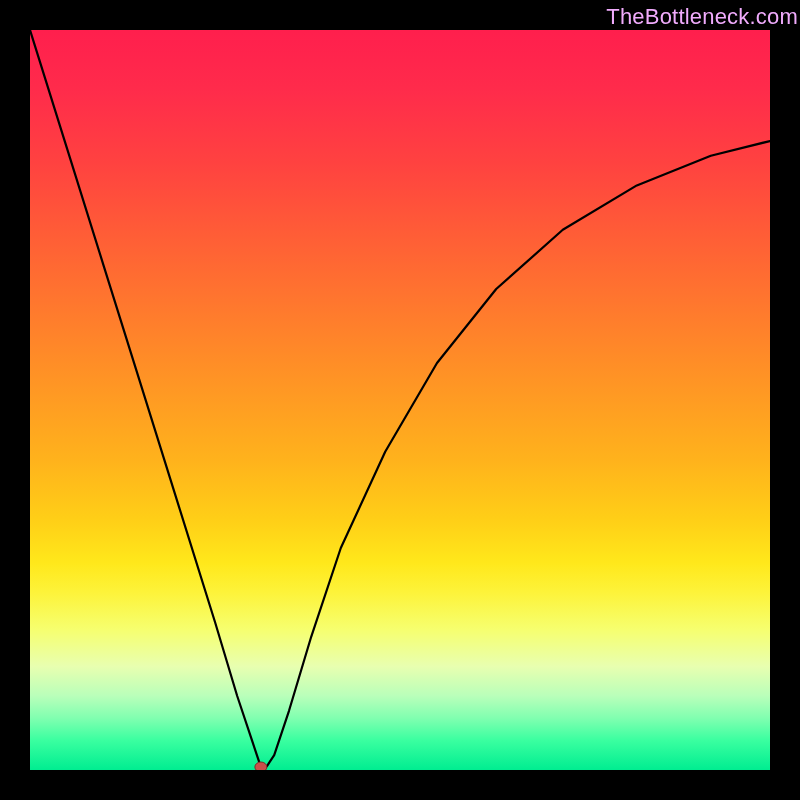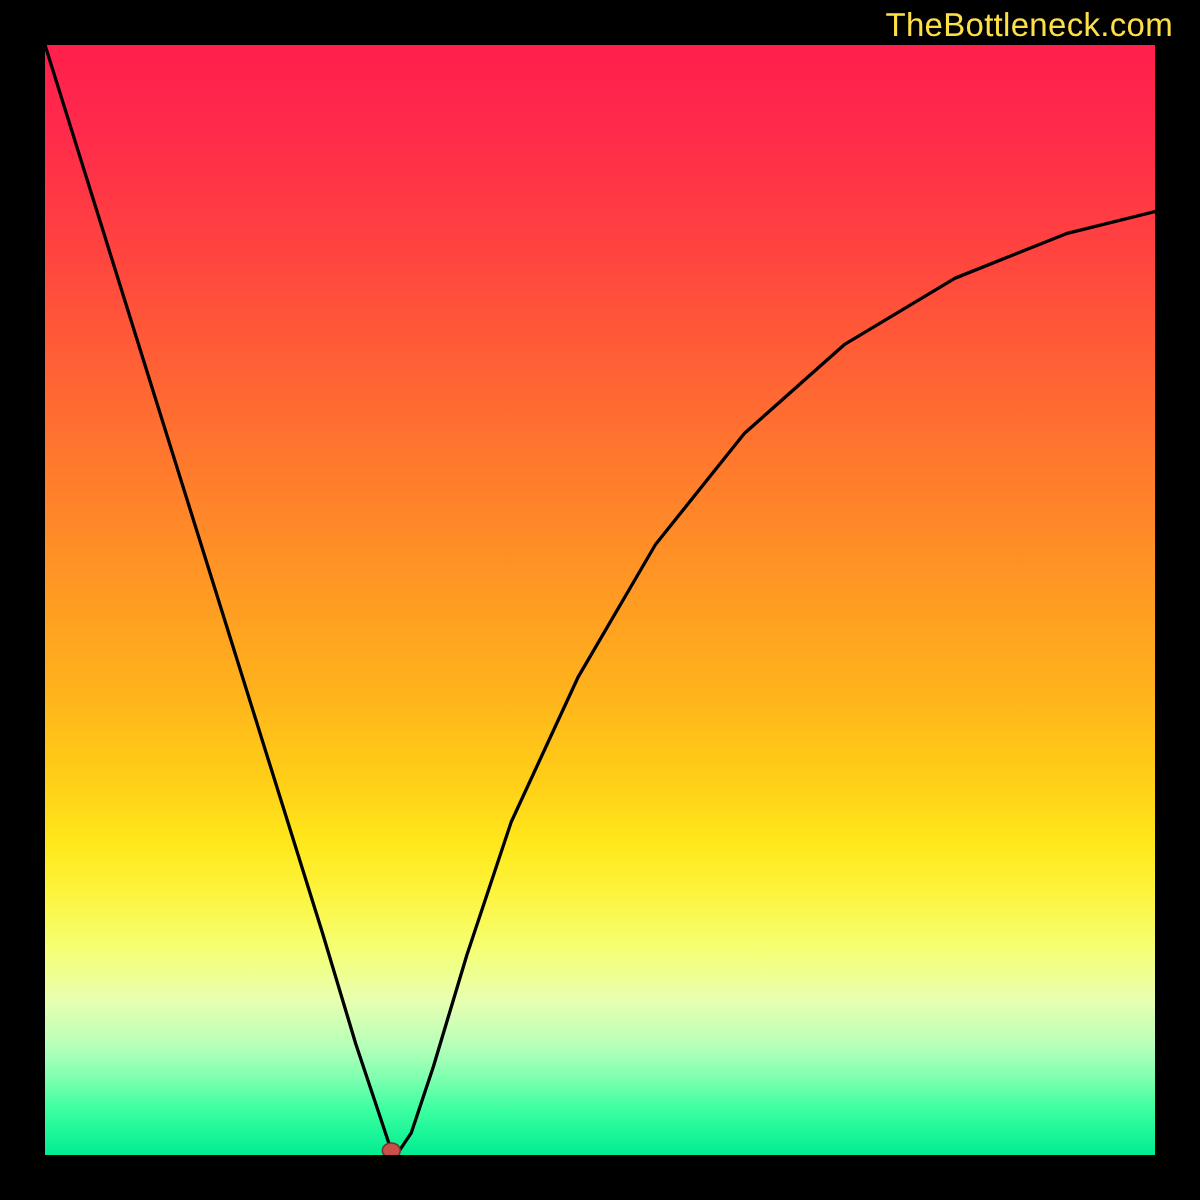--- a/index.html
+++ b/index.html
@@ -13,22 +13,22 @@
   }
   .frame {
     position: relative;
     width: 800px;
     height: 800px;
     background: #000;
   }
   .watermark {
     position: absolute;
     top: 4px;
-    right: 18px;
-    color: #fde047;
+    right: 2px;
+    color: #f0abfc;
     font-size: 22px;
     font-weight: 500;
     letter-spacing: 0.2px;
     user-select: none;
   }
   .plot {
     position: absolute;
     left: 30px;
     top: 30px;
     width: 740px;

